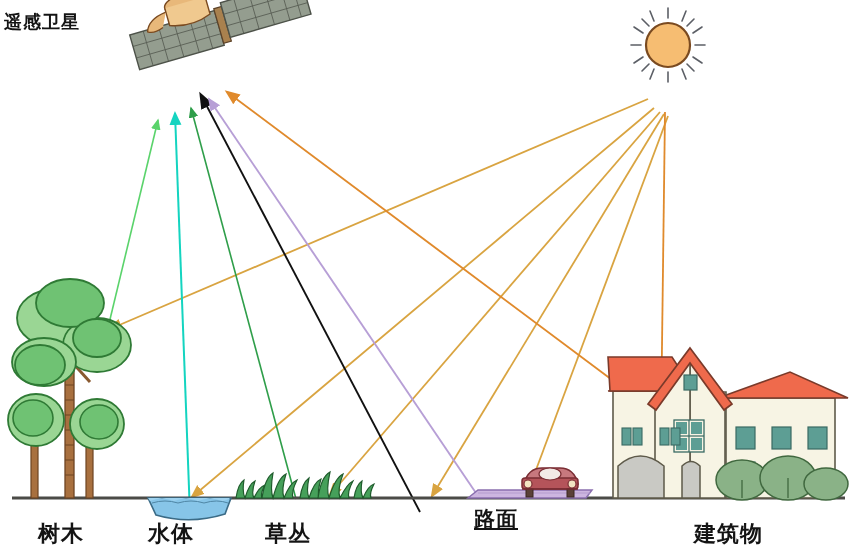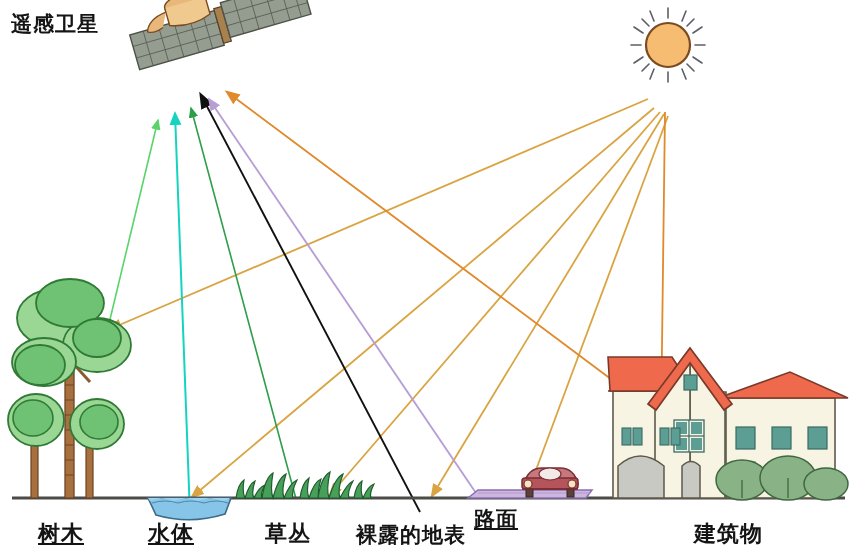--- a/index.html
+++ b/index.html
@@ -26,26 +26,26 @@
   }
   .lbl {
     position: absolute;
     color: #141414;
     font-weight: bold;
     font-family: "DejaVu Sans", "Liberation Sans", sans-serif;
     white-space: nowrap;
     letter-spacing: 1px;
   }
   #title-label {
-    left: 11px;
+    left: 4px;
     top: 10px;
-    font-size: 21px;
-  }
-  #label-trees   { left: 38px;  top: 519px; font-size: 22px; text-decoration: underline; }
-  #label-water   { left: 148px; top: 519px; font-size: 22px; text-decoration: underline; }
+    font-size: 18px;
+  }
+  #label-trees   { left: 38px;  top: 519px; font-size: 22px; }
+  #label-water   { left: 148px; top: 519px; font-size: 22px; }
   #label-grass   { left: 265px; top: 519px; font-size: 22px; }
   #label-bare    { left: 356px; top: 521px; font-size: 21px; }
   #label-road    { left: 474px; top: 505px; font-size: 21px; text-decoration: underline; }
   #label-build   { left: 650px; top: 519px; font-size: 22px; margin-left: 44px; }
 </style>
 </head>
 <body>
 
 <div id="stage">
 
@@ -241,17 +241,16 @@
         <line x1="742" y1="480" x2="742" y2="498" stroke="#40683f" stroke-width="1.3"></line>
         <line x1="788" y1="478" x2="788" y2="498" stroke="#40683f" stroke-width="1.3"></line>
       </g>
     </g>
   </svg>
 
   <div class="lbl" id="title-label">遥感卫星</div>
   <div class="lbl" id="label-trees">树木</div>
   <div class="lbl" id="label-water">水体</div>
   <div class="lbl" id="label-grass">草丛</div>
-  <div class="lbl" id="label-bare">裸露的地表</div>
   <div class="lbl" id="label-road">路面</div>
   <div class="lbl" id="label-build">建筑物</div>
 
 </div>
 
 </body></html>

